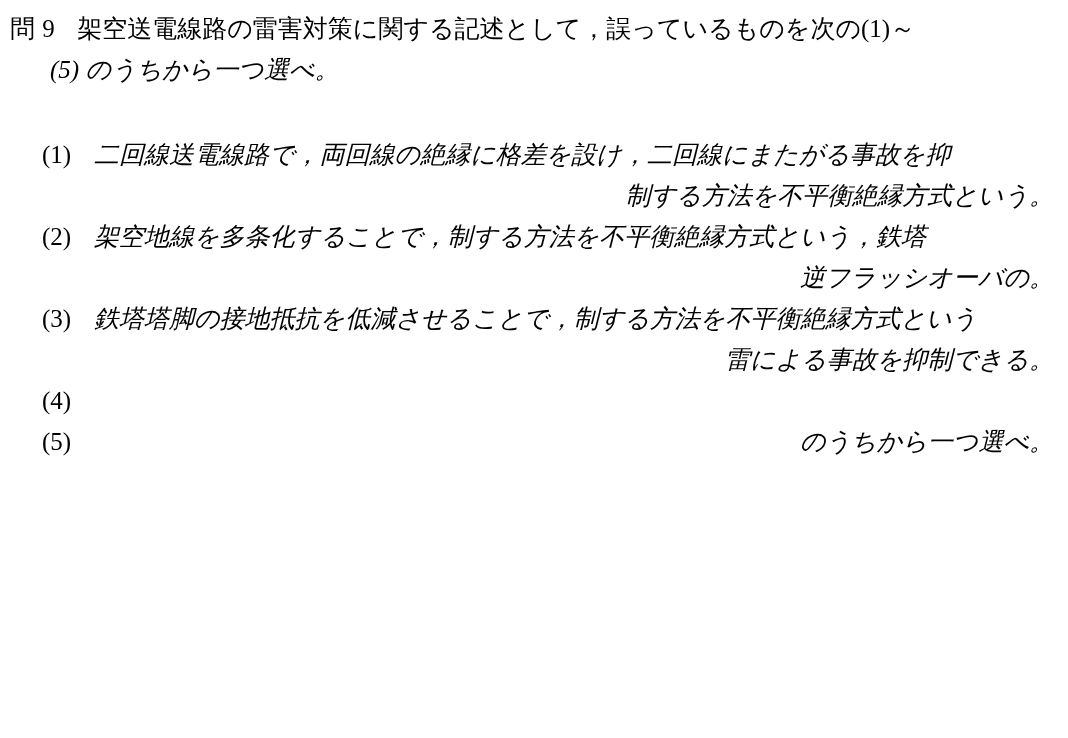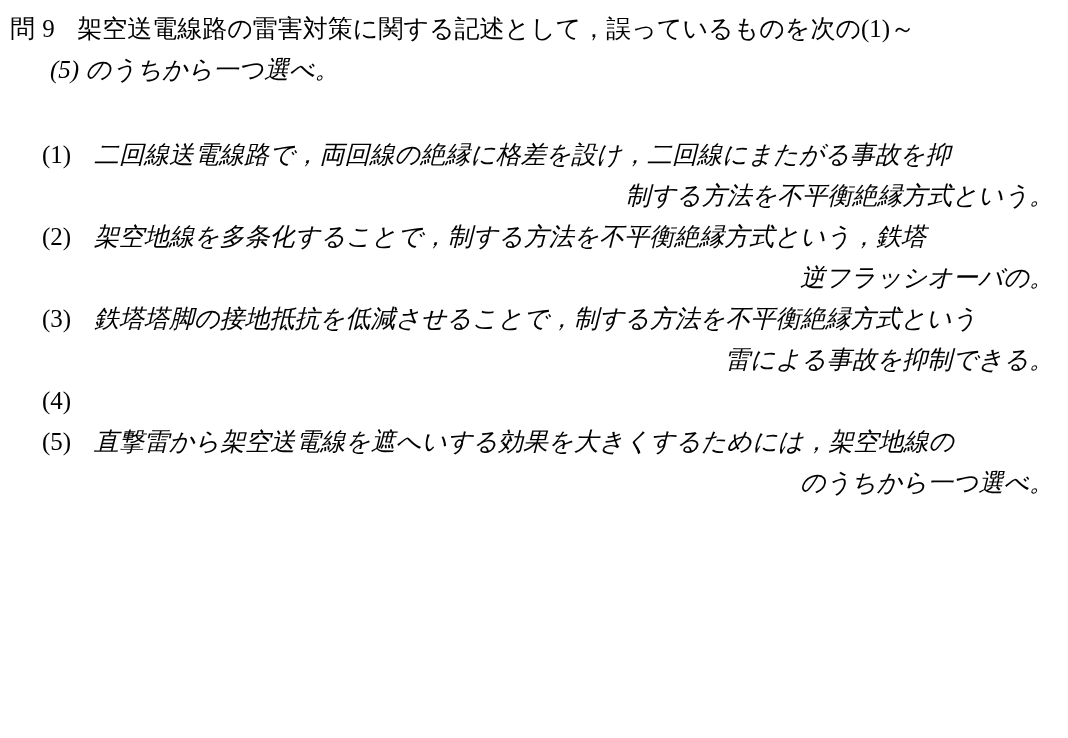--- a/index.html
+++ b/index.html
@@ -118,19 +118,18 @@
 
     <div class="choice">
       <span class="choice-num">(4)</span>
       <span class="choice-text">
       </span>
     </div>
 
     <div class="choice">
       <span class="choice-num">(5)</span>
       <span class="choice-text">
-        <span class="choice-line">直撃雷から架空送電線を遮へいする効果を大きくするためには，架空地線の</span>
         <span class="choice-line indent-hang">のうちから一つ選べ。</span>
       </span>
     </div>
 
   </div>
 </div>
 
 </body></html>

